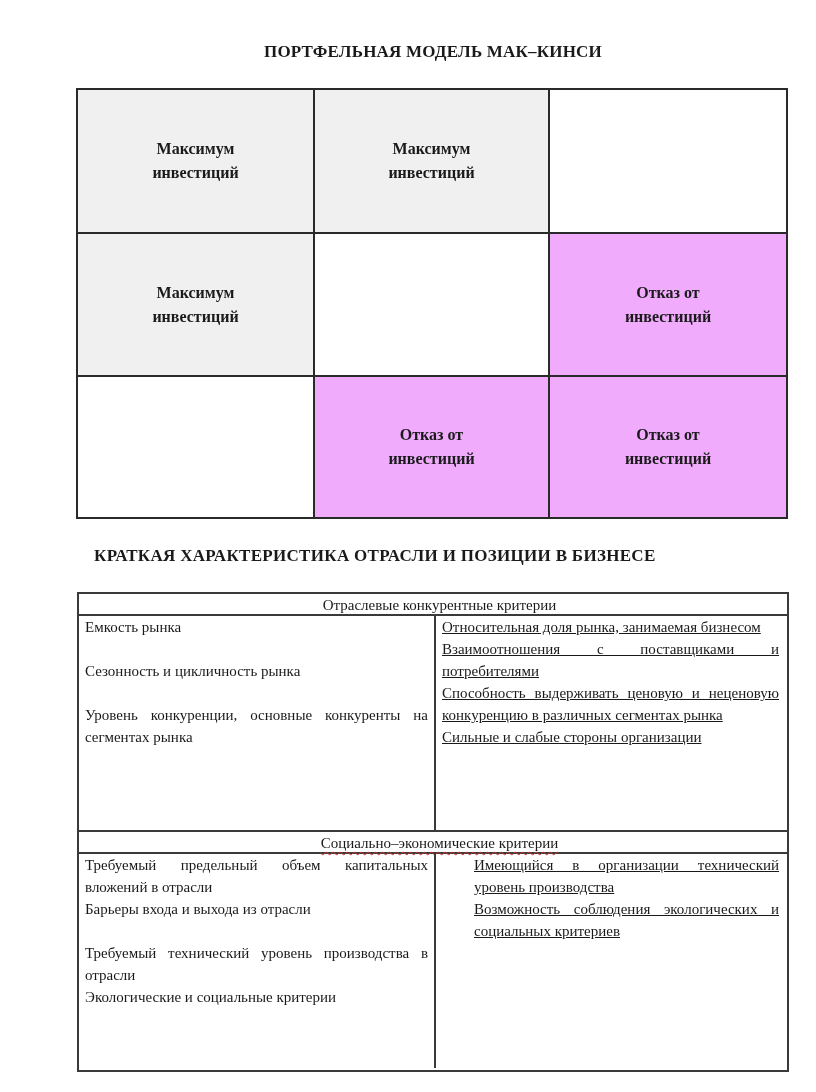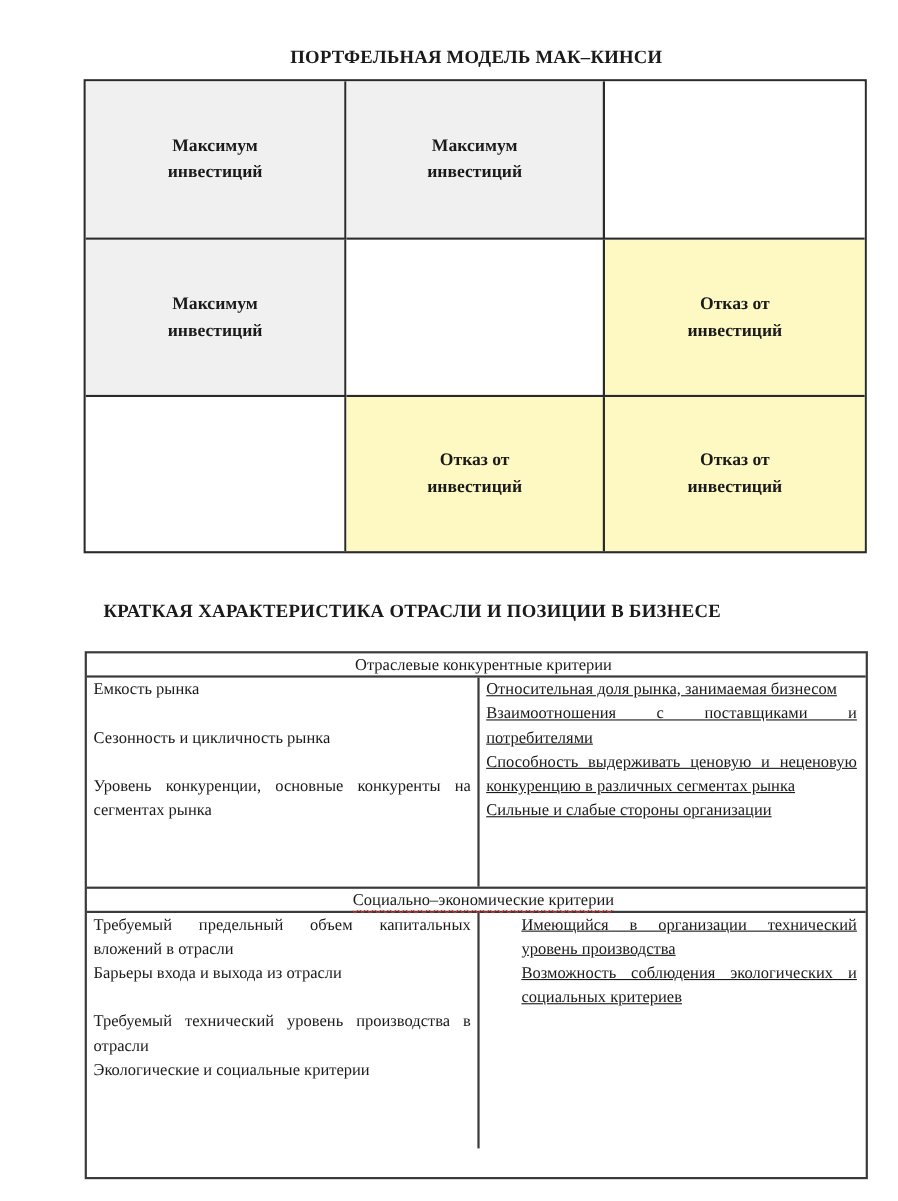--- a/index.html
+++ b/index.html
@@ -1,30 +1,30 @@
 <!DOCTYPE html>
 <html><head>
   <meta charset="utf-8">
   <style>
     html, body { margin: 0; padding: 0; background: #ffffff; }
     body { width: 816px; height: 1092px; position: relative; overflow: hidden;
            font-family: "Liberation Serif", "DejaVu Serif", serif; color: #1a1a1a; }
     .title1 { position: absolute; left: 0; width: 866px; top: 42px; text-align: center;
               font-size: 17px; font-weight: bold; letter-spacing: 0.2px; }
-    .grid { position: absolute; left: 76px; top: 72px; width: 712px; height: 431px;
+    .grid { position: absolute; left: 76px; top: 88px; width: 712px; height: 431px;
             border: 2px solid #2a2a2a; box-sizing: border-box;
             display: grid; grid-template-columns: 237px 235px 1fr; grid-template-rows: 144px 143px 1fr; }
     .cell { border-right: 2px solid #2a2a2a; border-bottom: 2px solid #2a2a2a;
             display: flex; align-items: center; justify-content: center; text-align: center;
             font-weight: bold; font-size: 16px; line-height: 24px; box-sizing: border-box; }
     .cell.c3 { border-right: none; }
     .cell.r3 { border-bottom: none; }
     .cell.light { background: #f0f0f0; }
     .cell.white { background: #ffffff; }
-    .cell.dark  { background: #fef9c3; }
+    .cell.dark  { background: #f0abfc; }
     .title2 { position: absolute; left: 94px; top: 546px; font-size: 17px; font-weight: bold;
               letter-spacing: 0.3px; white-space: nowrap; }
     .tbl { position: absolute; left: 77px; top: 592px; width: 712px; height: 480px;
            border: 2px solid #3a3a3a; box-sizing: border-box; font-size: 15px; line-height: 22px; }
     .hdr { height: 22px; border-bottom: 2px solid #3a3a3a; text-align: center; line-height: 22px;
            padding-left: 13px; box-sizing: border-box; }
     .hdr.sp { text-decoration: underline wavy #d03030; text-decoration-thickness: 1px; text-underline-offset: 3px; }
     .row { display: flex; border-bottom: 2px solid #3a3a3a; box-sizing: border-box; }
     .row.last { border-bottom: none; }
     .col { box-sizing: border-box; padding: 0 6px; text-align: justify; }
@@ -77,21 +77,21 @@
         <div>Отказ от</div>
         <div>инвестиций</div>
       </div>
     </div>
 </div>
 
 <div class="title2">КРАТКАЯ ХАРАКТЕРИСТИКА ОТРАСЛИ И ПОЗИЦИИ В БИЗНЕСЕ</div>
 
 <div class="tbl">
   <div class="hdr">Отраслевые конкурентные критерии</div>
-  <div class="row" style="height:192px;">
+  <div class="row" style="height:216px;">
     <div class="col left">
       <div class="item gap">Емкость рынка</div>
       <div class="item gap">Сезонность и цикличность рынка</div>
       <div class="item gap">Уровень конкуренции, основные конкуренты на сегментах рынка</div>
     </div>
     <div class="col right">
       <div class="item">Относительная доля рынка, занимаемая бизнесом</div>
       <div class="item">Взаимоотношения с поставщиками и потребителями</div>
       <div class="item">Способность выдерживать ценовую и неценовую конкуренцию в различных сегментах рынка</div>
       <div class="item">Сильные и слабые стороны организации</div>

